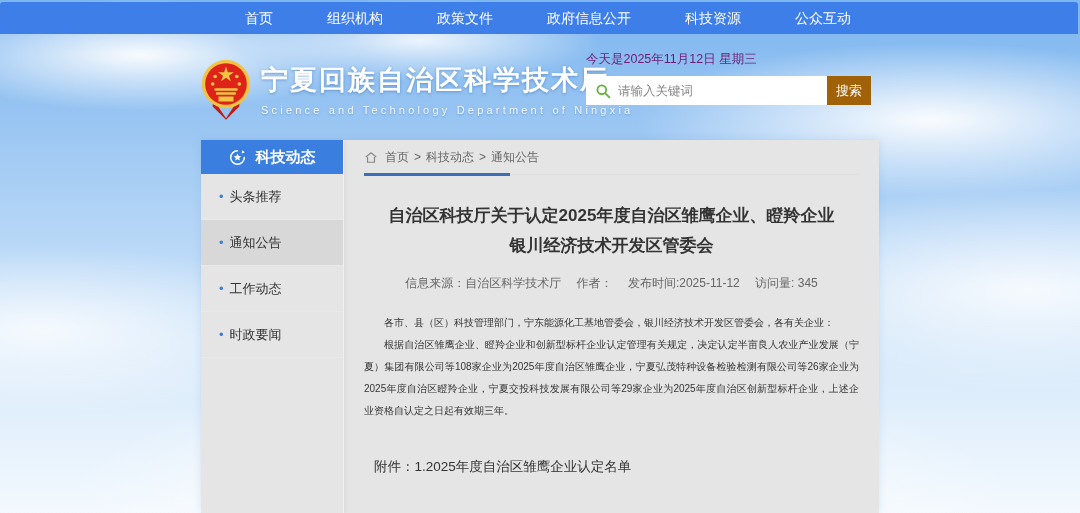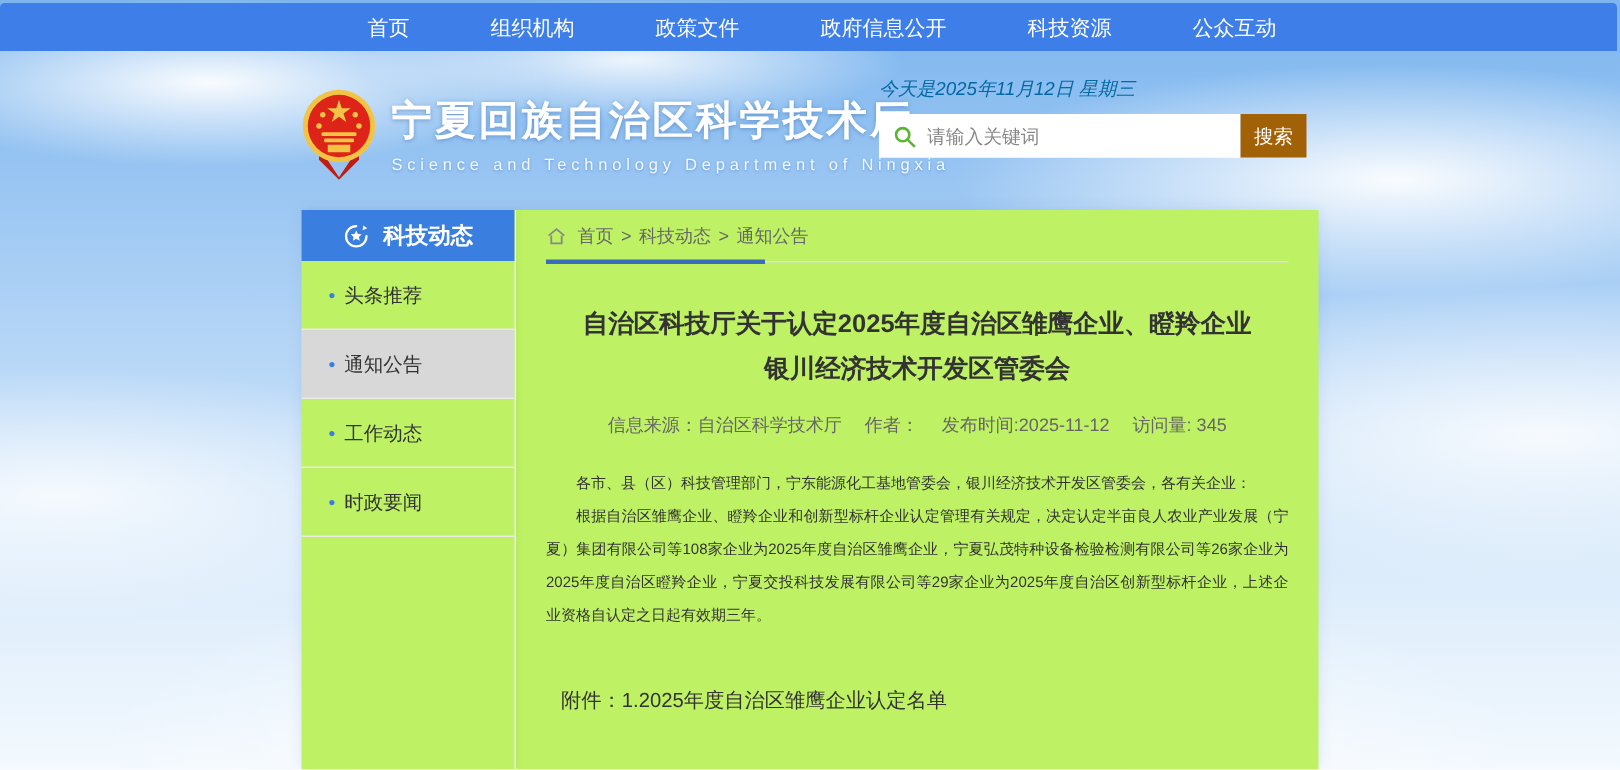--- a/index.html
+++ b/index.html
@@ -37,21 +37,21 @@
   .site-title {
     color:#fff; font-size:27px; font-weight:bold; letter-spacing:2px;
     text-shadow:0 1px 3px rgba(40,90,160,.45);
   }
   .site-subtitle {
     color:#f2f8ff; font-size:11px; letter-spacing:3.2px; margin-top:6px;
     text-shadow:0 1px 2px rgba(40,90,160,.4); white-space:nowrap;
   }
   .header-right { position:absolute; right:8px; top:17px; width:285px; }
   .header-links { display:flex; justify-content:space-between; align-items:center; font-size:12.5px; color:#3e7ee9; }
-  .date-text { color:#0369a1;font-style:italic; }
+  .date-text { color:#701a75; }
   .quick-links { display:flex; gap:9px; }
   .quick-links a { color:#3e7ee9; text-decoration:none; cursor:pointer; }
   .search-row { display:flex; margin-top:8px; height:29px;border-radius:13px; }
   .search-box {
     flex:1; background:#fff; display:flex; align-items:center;
     padding:0 8px; border:1px solid #fff;
   }
   .search-box svg { width:16px; height:16px; }
   .search-input {
     border:none; outline:none; flex:1; margin-left:7px; font-size:12.5px;
@@ -59,21 +59,21 @@
   }
   .search-input::placeholder { color:#888; }
   .search-btn {
     width:44px; background:#a16207; color:#fff; border:none; font-size:13px;
     cursor:pointer; font-family:inherit;
   }
 
   
   .content-wrap {
     position:absolute; top:140px; left:50%; transform:translateX(-50%);
-    width:678px; height:373px; background:#bef264; display:flex;
+    width:678px; height:373px; background:#e5e5e5; display:flex;
     box-shadow:0 0 8px rgba(100,140,190,.18);
   }
 
   
   .sidebar { width:143px; flex:0 0 auto; border-right:1px solid #f0f0f0; box-shadow:2px 0 4px rgba(0,0,0,.04); }
   .sidebar-header {
     height:34px; background:#3a7fe0; color:#fff; display:flex;
     align-items:center; justify-content:center; gap:10px; font-size:15px; font-weight:bold;
   }
   .sidebar-header svg { width:17px; height:17px; }

